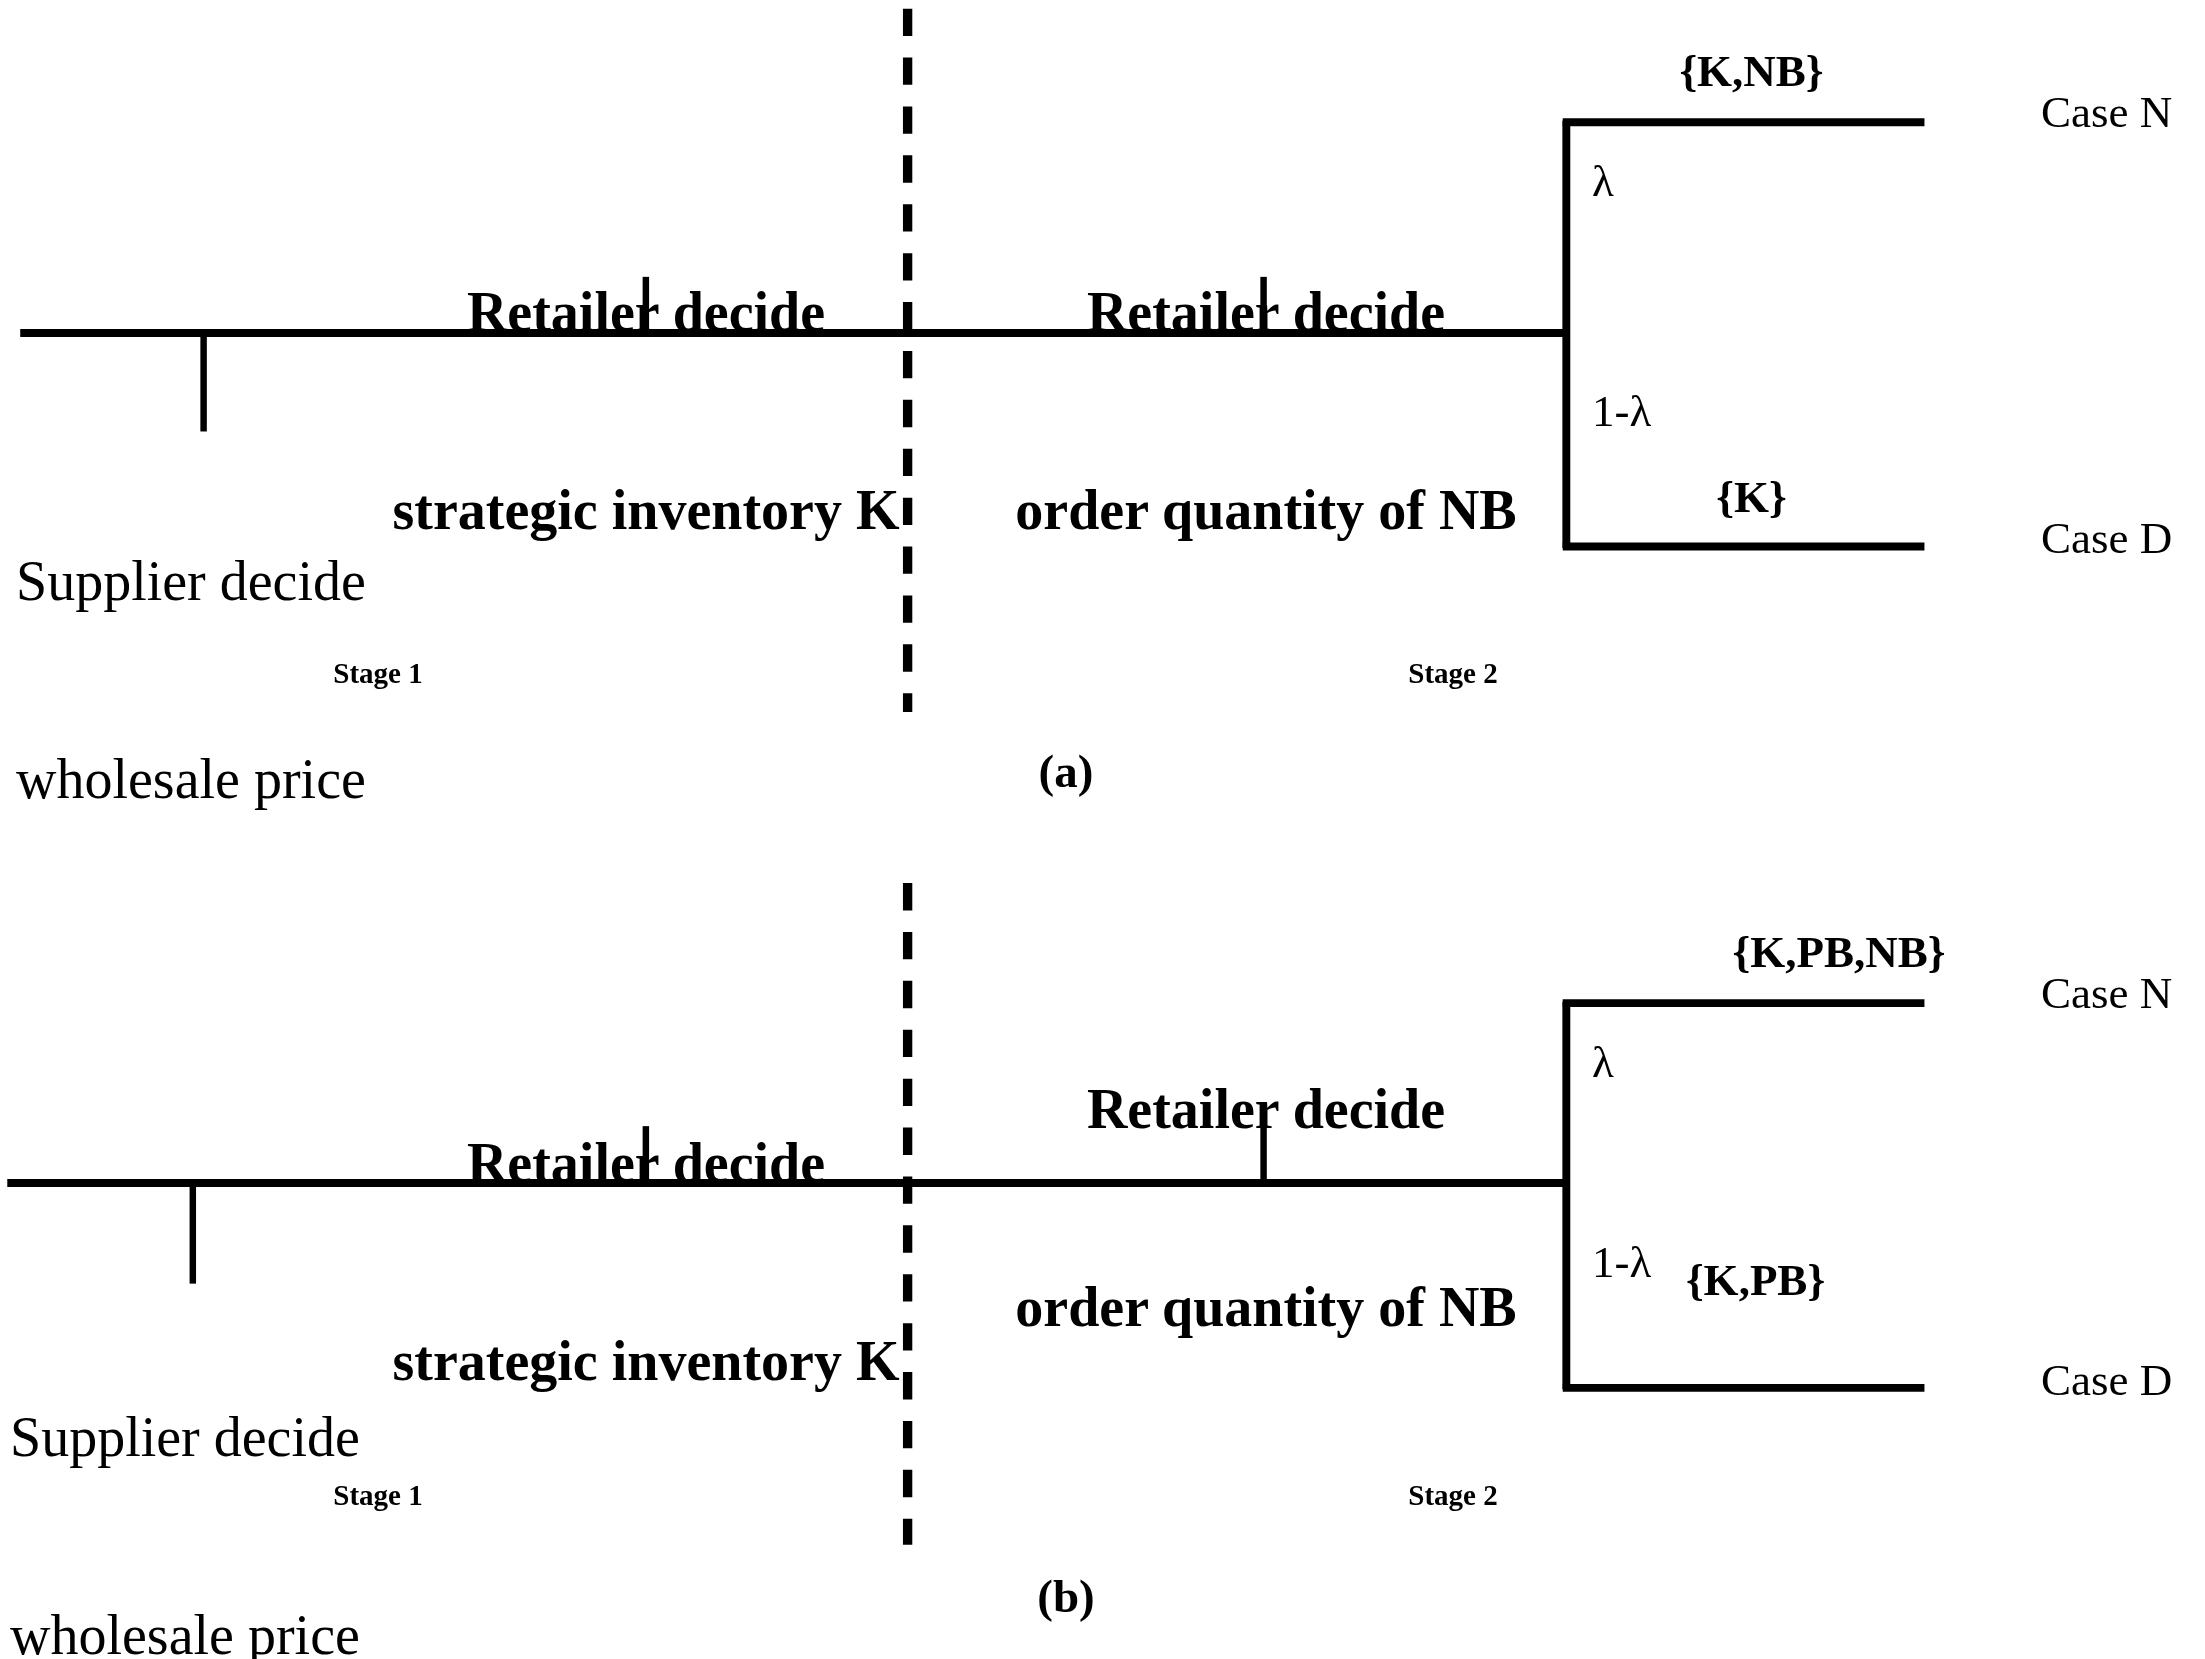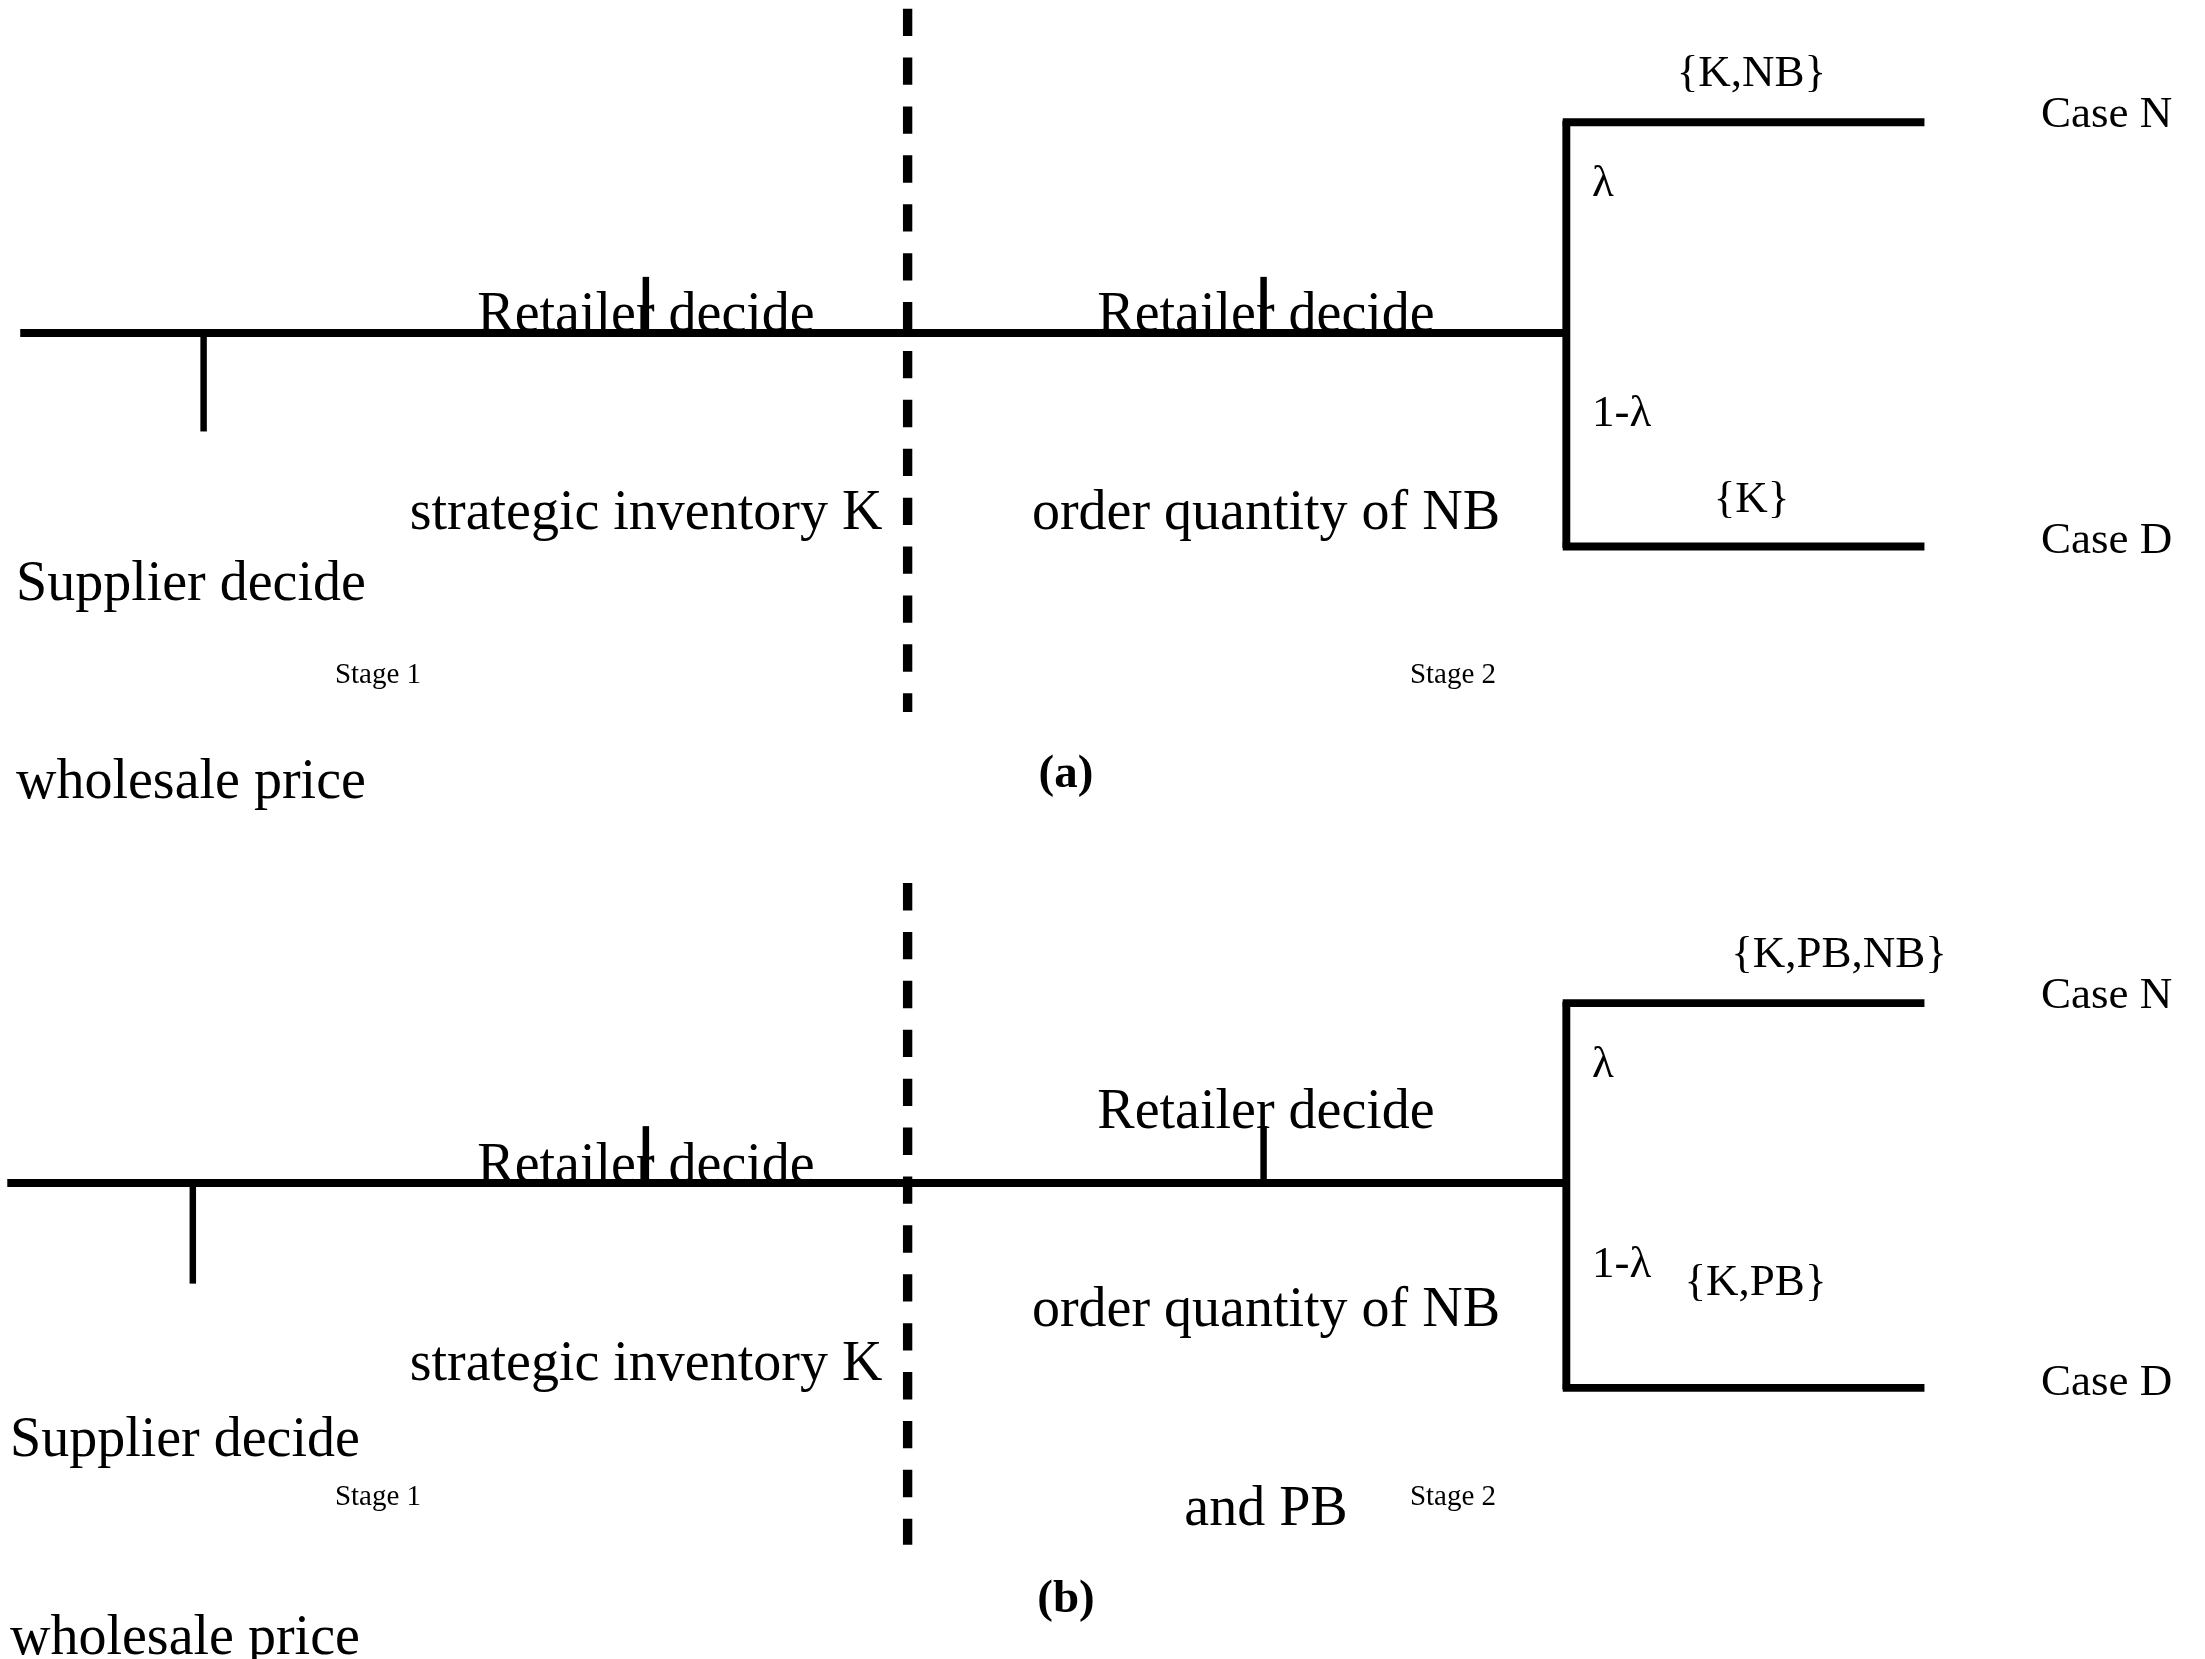--- a/index.html
+++ b/index.html
@@ -41,21 +41,21 @@
   .txt-case {
     font-size: 45px;
   }
   .txt-stage {
     font-size: 29px;
   }
   .txt-caption {
     font-size: 47px;
     font-weight: bold;
   }
-  .ctr { text-align: center; }
+  .ctr { text-align: center; font-weight: bold; }
   .lft { text-align: left; }
 </style>
 </head>
 <body>
 
 <div id="page">
 
   <svg class="diagram" viewBox="0 0 3066 2307" xmlns="http://www.w3.org/2000/svg">
 
     <line x1="28" y1="463" x2="2178" y2="463" stroke="#000" stroke-width="11"></line>
@@ -130,21 +130,20 @@
   </div>
 
   <div class="lbl txt-body ctr" style="left:387px; top:998px; width:518px;">
     <div>Retailer decide</div>
     <div>strategic inventory K</div>
   </div>
 
   <div class="lbl txt-body ctr" style="left:1007px; top:944px; width:518px;">
     <div>Retailer decide</div>
     <div>order quantity of NB</div>
-    <div>and PB</div>
   </div>
 
   <div class="lbl txt-set ctr" style="left:1681px; top:926px; width:316px;">{K,PB,NB}</div>
 
   <div class="lbl txt-math lft" style="left:1592px; top:1036px; width:158px;">λ</div>
 
   <div class="lbl txt-math lft" style="left:1592px; top:1236px; width:187px;">1-λ</div>
 
   <div class="lbl txt-set ctr" style="left:1626px; top:1254px; width:259px;">{K,PB}</div>
 

